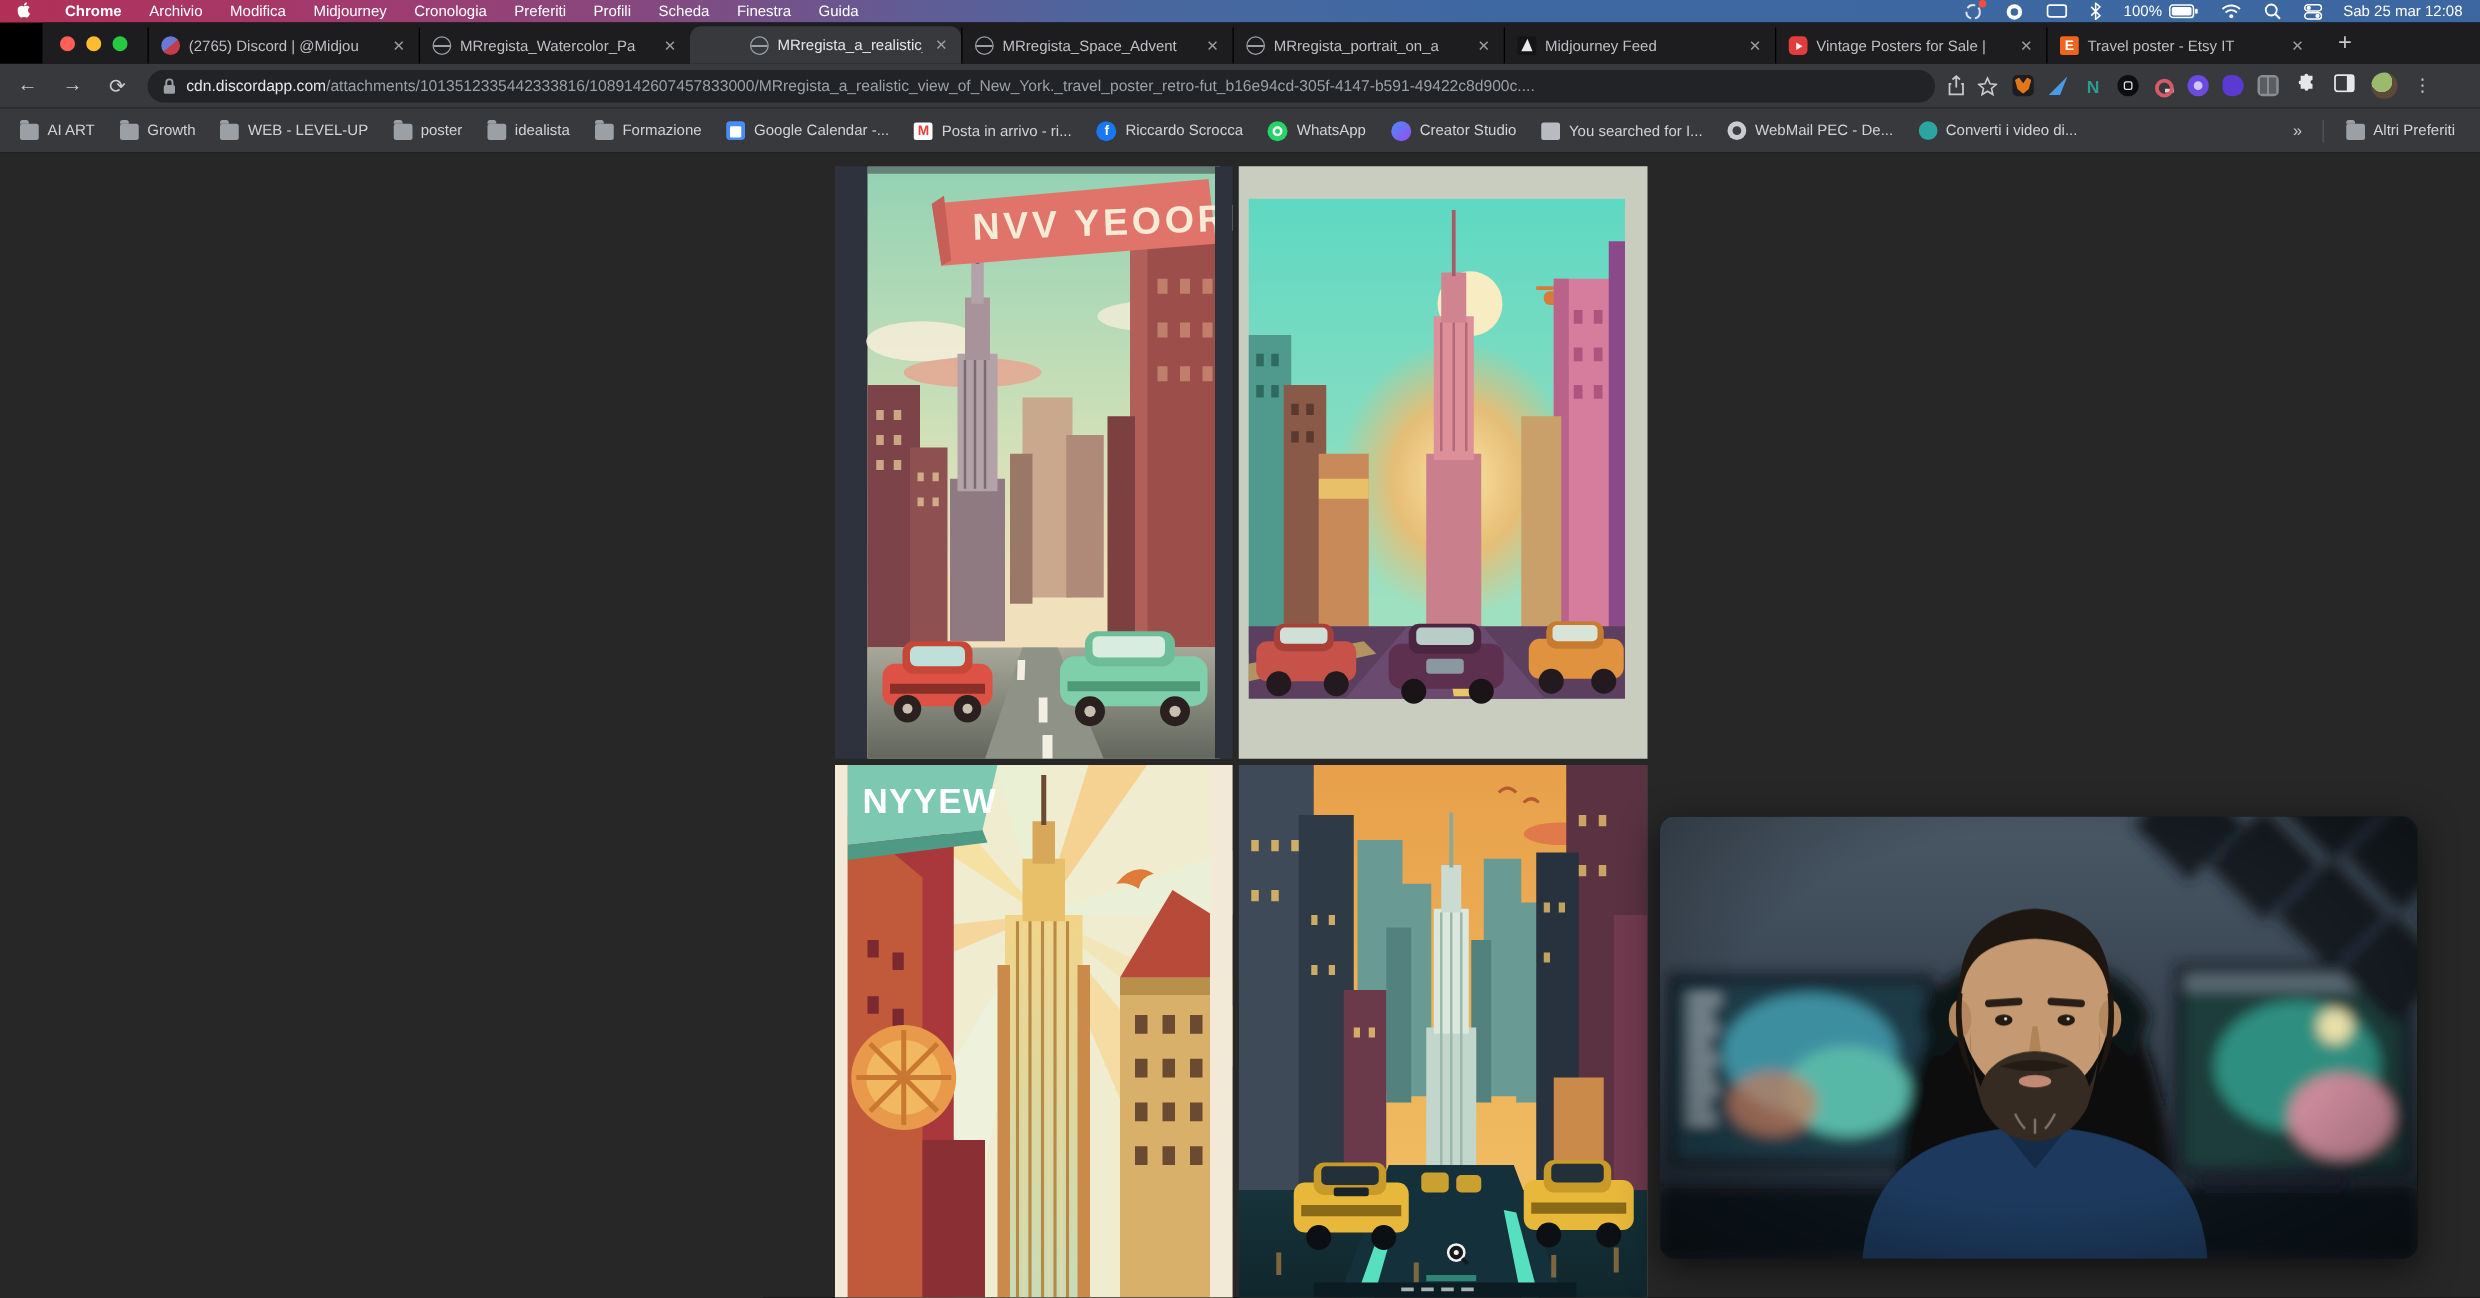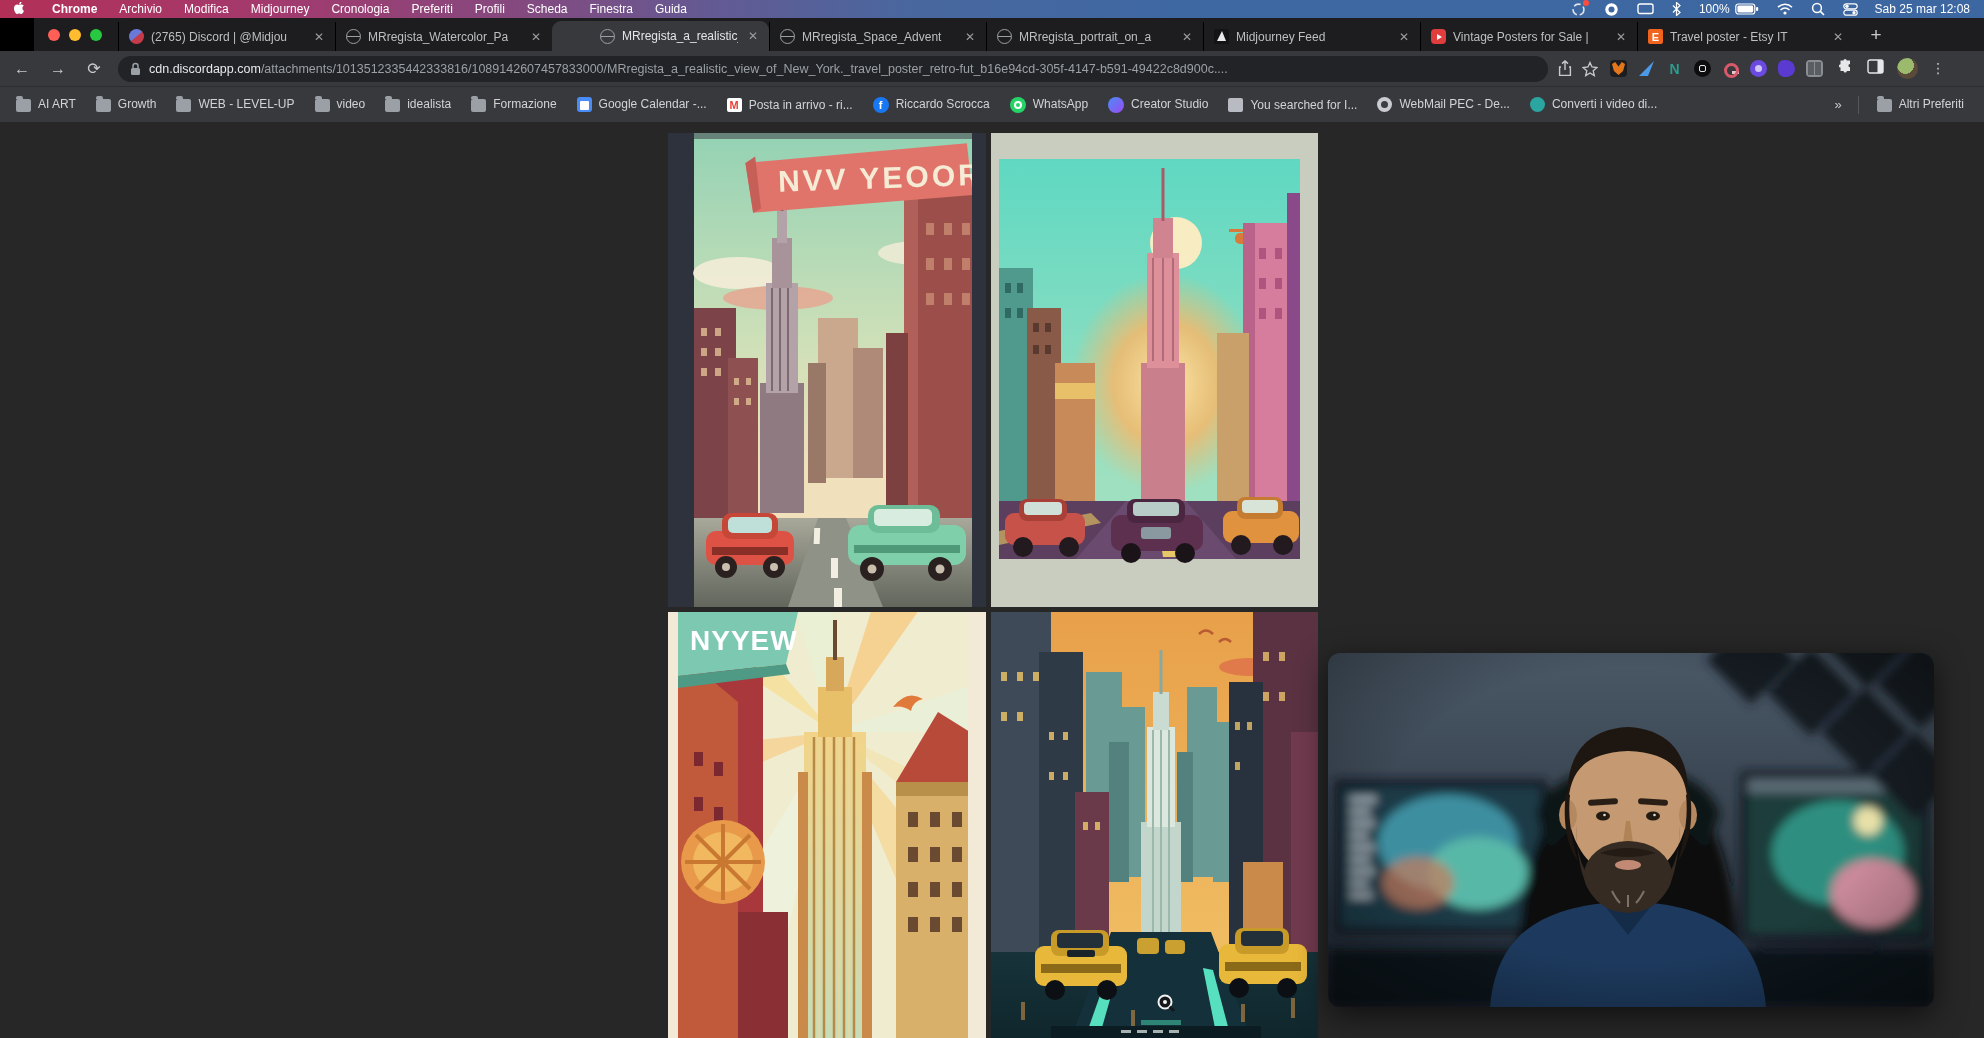--- a/index.html
+++ b/index.html
@@ -307,21 +307,21 @@
   <span class="bm">
       <span class="bi bi-folder"></span>
       <span>Growth</span>
     </span>
   <span class="bm">
       <span class="bi bi-folder"></span>
       <span>WEB - LEVEL-UP</span>
     </span>
   <span class="bm">
       <span class="bi bi-folder"></span>
-      <span>video</span>
+      <span>poster</span>
     </span>
   <span class="bm">
       <span class="bi bi-folder"></span>
       <span>idealista</span>
     </span>
   <span class="bm">
       <span class="bi bi-folder"></span>
       <span>Formazione</span>
     </span>
   <span class="bm">

